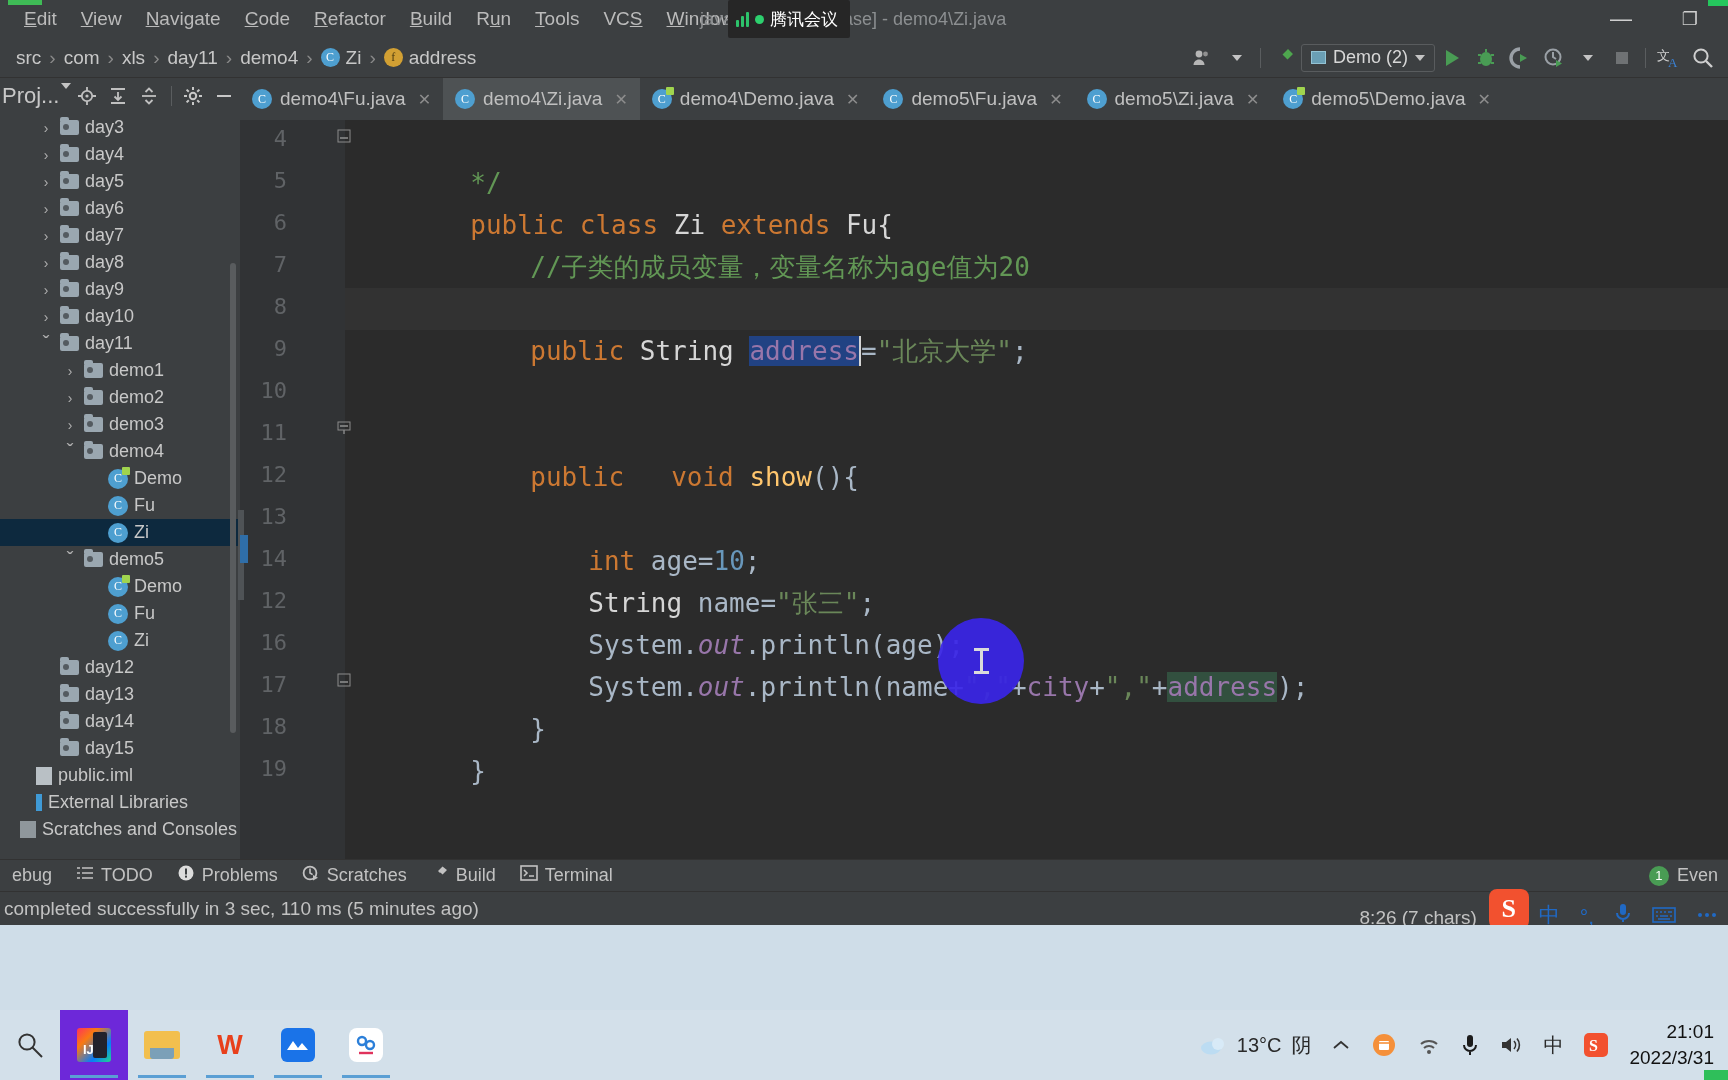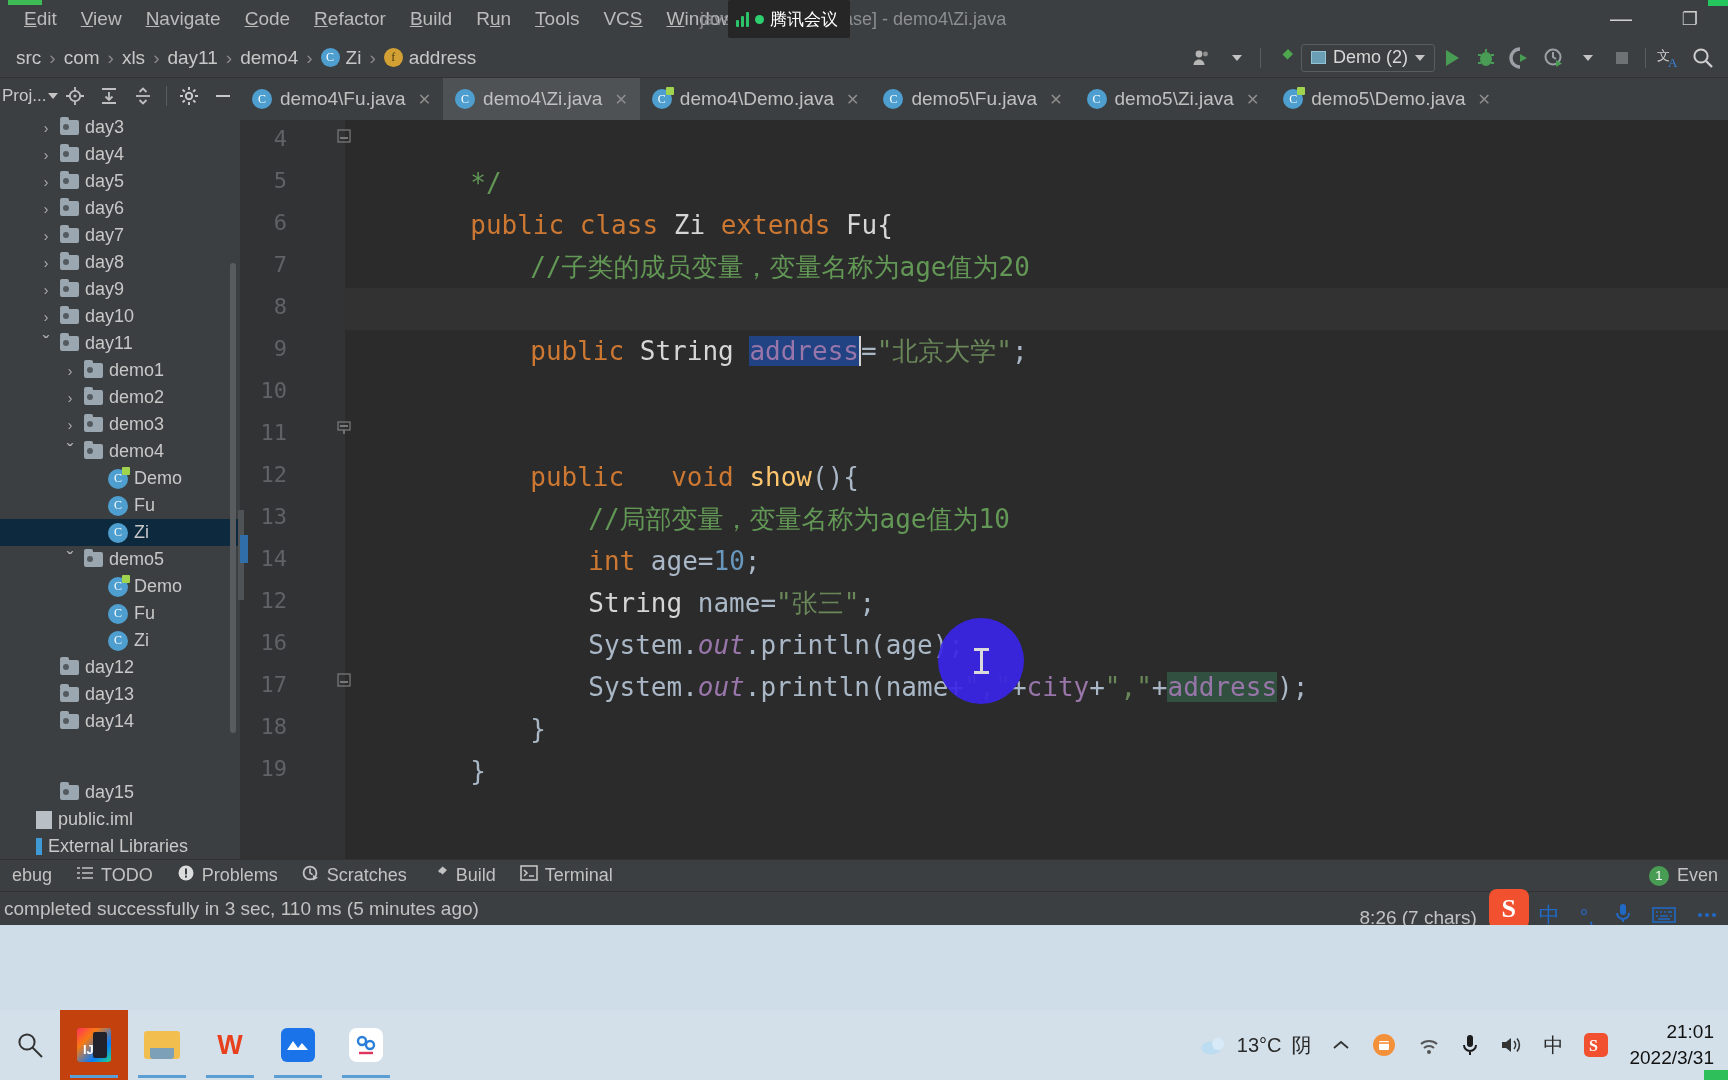--- a/index.html
+++ b/index.html
@@ -76,21 +76,21 @@
   }
   .runcfg-icon { width: 15px; height: 13px; background: #6a9fb5; border: 1px solid #93c3d4; }
   .caret { width: 0; height: 0; border-left: 5px solid transparent; border-right: 5px solid transparent; border-top: 6px solid #c4c4c4; }
 
   
   .projpane {
     position: absolute; top: 78px; left: 0; width: 240px; height: 781px;
     background: #3c3f41; overflow: hidden;
   }
   .projhdr { height: 36px; display: flex; align-items: center; gap: 0px; padding-left: 2px; }
-  .projhdr .lbl { color: #c8c8c8; font-size: 17px; display: flex; align-items: center; gap: 2px; }
+  .projhdr .lbl { color: #c8c8c8; font-size: 22px; display: flex; gap: 2px; }
   .tree { position: absolute; top: 36px; left: 0; right: 0; bottom: 0; }
   .trow {
     height: 27px; display: flex; align-items: center; gap: 6px;
     color: #c8c8c8; font-size: 18px; white-space: nowrap; padding-right: 4px;
   }
   .trow.sel { background: #0d293e; }
   .chev { width: 16px; display: flex; justify-content: center; color: #b0b0b0; font-size: 14px; }
   .folder {
     width: 19px; height: 15px; background: #9aa7b0; border-radius: 2px; position: relative; flex: 0 0 auto;
   }
@@ -232,21 +232,21 @@
   }
   .tb-inner {
     position: absolute; bottom: 0; left: 0; width: 1728px; height: 70px;
     background: #d3e0ea; display: flex; align-items: center;
   }
   .tb-search { width: 60px; display: flex; align-items: center; justify-content: center; }
   .tb-app {
     width: 68px; height: 70px; display: flex; align-items: center; justify-content: center;
     position: relative;
   }
-  .tb-app.active { background: #c2410c; }
+  .tb-app.active { background: #6d28d9; }
   .tb-app .underline {
     position: absolute; bottom: 2px; left: 10px; right: 10px; height: 3px; background: #5a9fd4;
   }
   .icon-ij {
     width: 34px; height: 34px; border-radius: 3px;
     background: linear-gradient(135deg,#fe315d 0%,#f97a12 30%,#087cfa 70%,#21d789 100%);
     position: relative; display: flex; align-items: flex-end; justify-content: flex-start;
   }
   .icon-ij span {
     position: absolute; left: 6px; bottom: 5px; color: #fff; font-size: 13px;
@@ -539,21 +539,21 @@
         <div class="trow" style="padding-left: 38px;">
           <span class="chev"></span>
           <span class="folder"></span>
           <span>day13</span>
         </div>
         <div class="trow" style="padding-left: 38px;">
           <span class="chev"></span>
           <span class="folder"></span>
           <span>day14</span>
         </div>
-        <div class="trow" style="padding-left: 38px; margin-top: 44px;">
+        <div class="trow" style="padding-left: 38px;">
           <span class="chev"></span>
           <span class="folder"></span>
           <span>day15</span>
         </div>
         <div class="trow" style="padding-left: 14px;">
           <span class="chev"></span>
           <span class="iml-icon"></span>
           <span>public.iml</span>
         </div>
         <div class="trow" style="padding-left: 14px;">
@@ -663,23 +663,20 @@
       
       
       <div class="cline" style="top:168px; padding-left:60px">
         <span class="kw">public</span><span class="plain"> </span><span class="white">String</span><span class="plain"> </span><span class="fld sel-blue">address</span><span class="caret-bar"></span><span class="plain">=</span><span class="str">"北京大学"</span><span class="plain">;</span>
       </div>
       
       <div class="cline" style="top:294px; padding-left:60px">
         <span class="kw">public</span><span class="plain">   </span><span class="kw">void</span><span class="plain"> </span><span class="fn">show</span><span class="plain">(){</span>
       </div>
       
-      <div class="cline" style="top:336px; padding-left:118px">
-        <span class="cmt">//局部变量，变量名称为age值为10</span>
-      </div>
       
       <div class="cline" style="top:378px; padding-left:118px">
         <span class="kw">int</span><span class="plain"> </span><span class="plain">age=</span><span class="num">10</span><span class="plain">;</span>
       </div>
       
       <div class="cline" style="top:420px; padding-left:118px">
         <span class="white">String</span><span class="plain"> </span><span class="plain">name=</span><span class="str">"张三"</span><span class="plain">;</span>
       </div>
       
       <div class="cline" style="top:462px; padding-left:118px">

